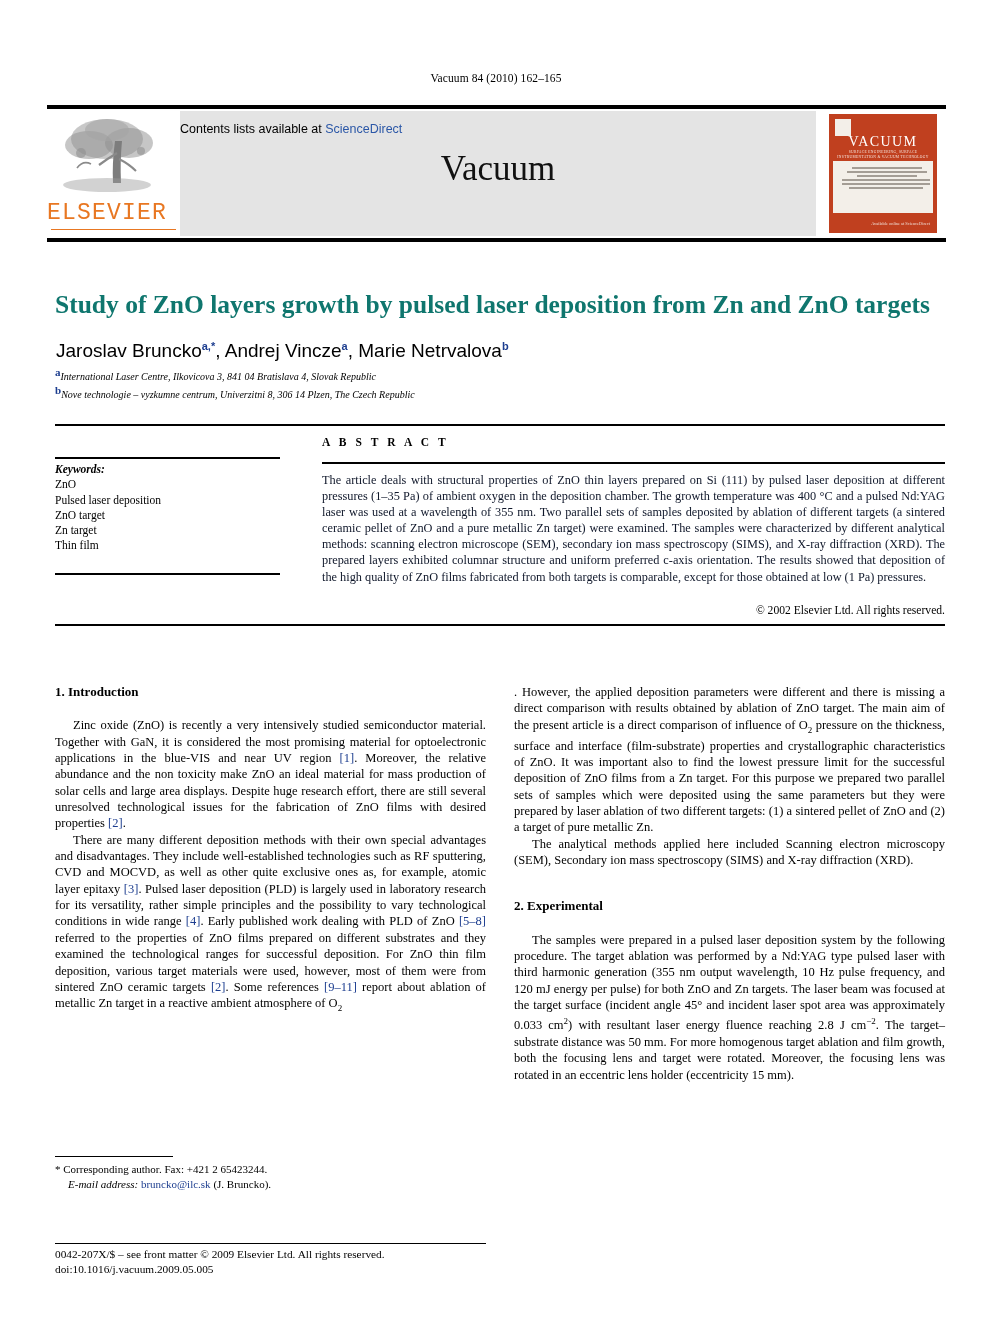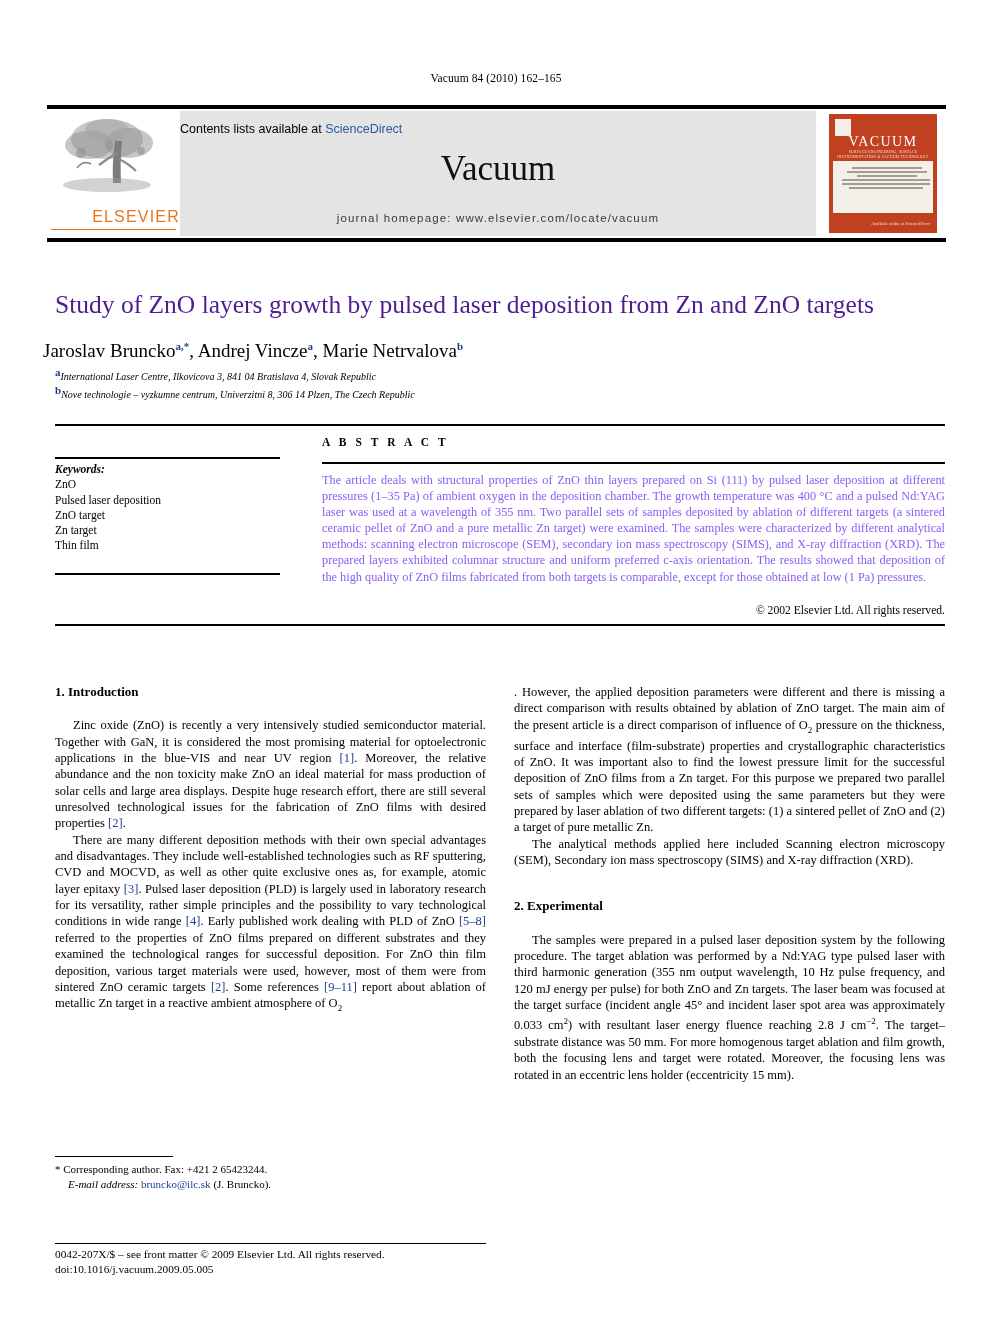--- a/index.html
+++ b/index.html
@@ -71,24 +71,24 @@
     top: 2px;
     left: 8px;
     width: 118px;
     height: 88px;
   }
   .elsevier-word {
     position: absolute;
     bottom: 10px;
     left: 0;
     width: 133px;
-    text-align: right;
+    text-align: left;
     color: #e87722;
-    font-family: Liberation Sans, sans-serif;
-    font-size: 16px;
+    font-family: Liberation Mono, monospace;
+    font-size: 23px;
     letter-spacing: 1.2px;
     font-weight: 400;
   }
   .elsevier-underline {
     position: absolute;
     bottom: 6px;
     left: 4px;
     width: 125px;
     height: 1.5px;
     background: #e87722;
@@ -215,30 +215,31 @@
   }
 
   
   .title {
     position: absolute;
     top: 290px;
     left: 55px;
     width: 890px;
     font-size: 25.5px;
     font-family: "Liberation Serif", serif;
-    color: #4c1d95;
+    color: #0f766e;
     line-height: 30px;
+    font-weight: bold;
   }
   .authors {
     position: absolute;
     top: 334px;
-    left: 43px;
+    left: 56px;
     width: 890px;
     font-size: 19px;
-    font-family: Liberation Serif, serif;
+    font-family: Liberation Sans, sans-serif;
     color: #000;
     line-height: 24px;
   }
   .authors sup, .affil-mark {
     color: #1c3d8f;
     font-size: 11px;
     vertical-align: super;
     font-weight: bold;
   }
   .affils {
@@ -321,21 +322,21 @@
     background: #000;
   }
   .abstract-body {
     position: absolute;
     top: 472px;
     left: 322px;
     width: 623px;
     font-size: 12.3px;
     line-height: 16.1px;
     text-align: justify;
-    color: #8b5cf6;
+    color: #0f172a;
   }
   .copyright {
     position: absolute;
     top: 604px;
     left: 322px;
     width: 623px;
     text-align: right;
     font-size: 11.6px;
     color: #000;
   }
@@ -435,21 +436,20 @@
       </svg>
       <div class="elsevier-underline"></div>
       <div class="elsevier-word">ELSEVIER</div>
     </div>
 
     <div class="journal-band">
       <div class="contents-line">
         <span>Contents lists available at </span><span class="sd">ScienceDirect</span>
       </div>
       <div class="journal-name">Vacuum</div>
-      <div class="homepage-line">journal homepage: www.elsevier.com/locate/vacuum</div>
     </div>
 
     <div class="cover-thumb">
       <div class="cover-inner">
         <div class="cover-mark"></div>
         <div class="cover-title">VACUUM</div>
         <div class="cover-sub">SURFACE ENGINEERING, SURFACE INSTRUMENTATION &amp; VACUUM TECHNOLOGY</div>
         <div class="cover-white-band">
           <div class="cover-lines" style="top:6px;">
             <div class="cl" style="width:70px;margin-left:10px;"></div>

